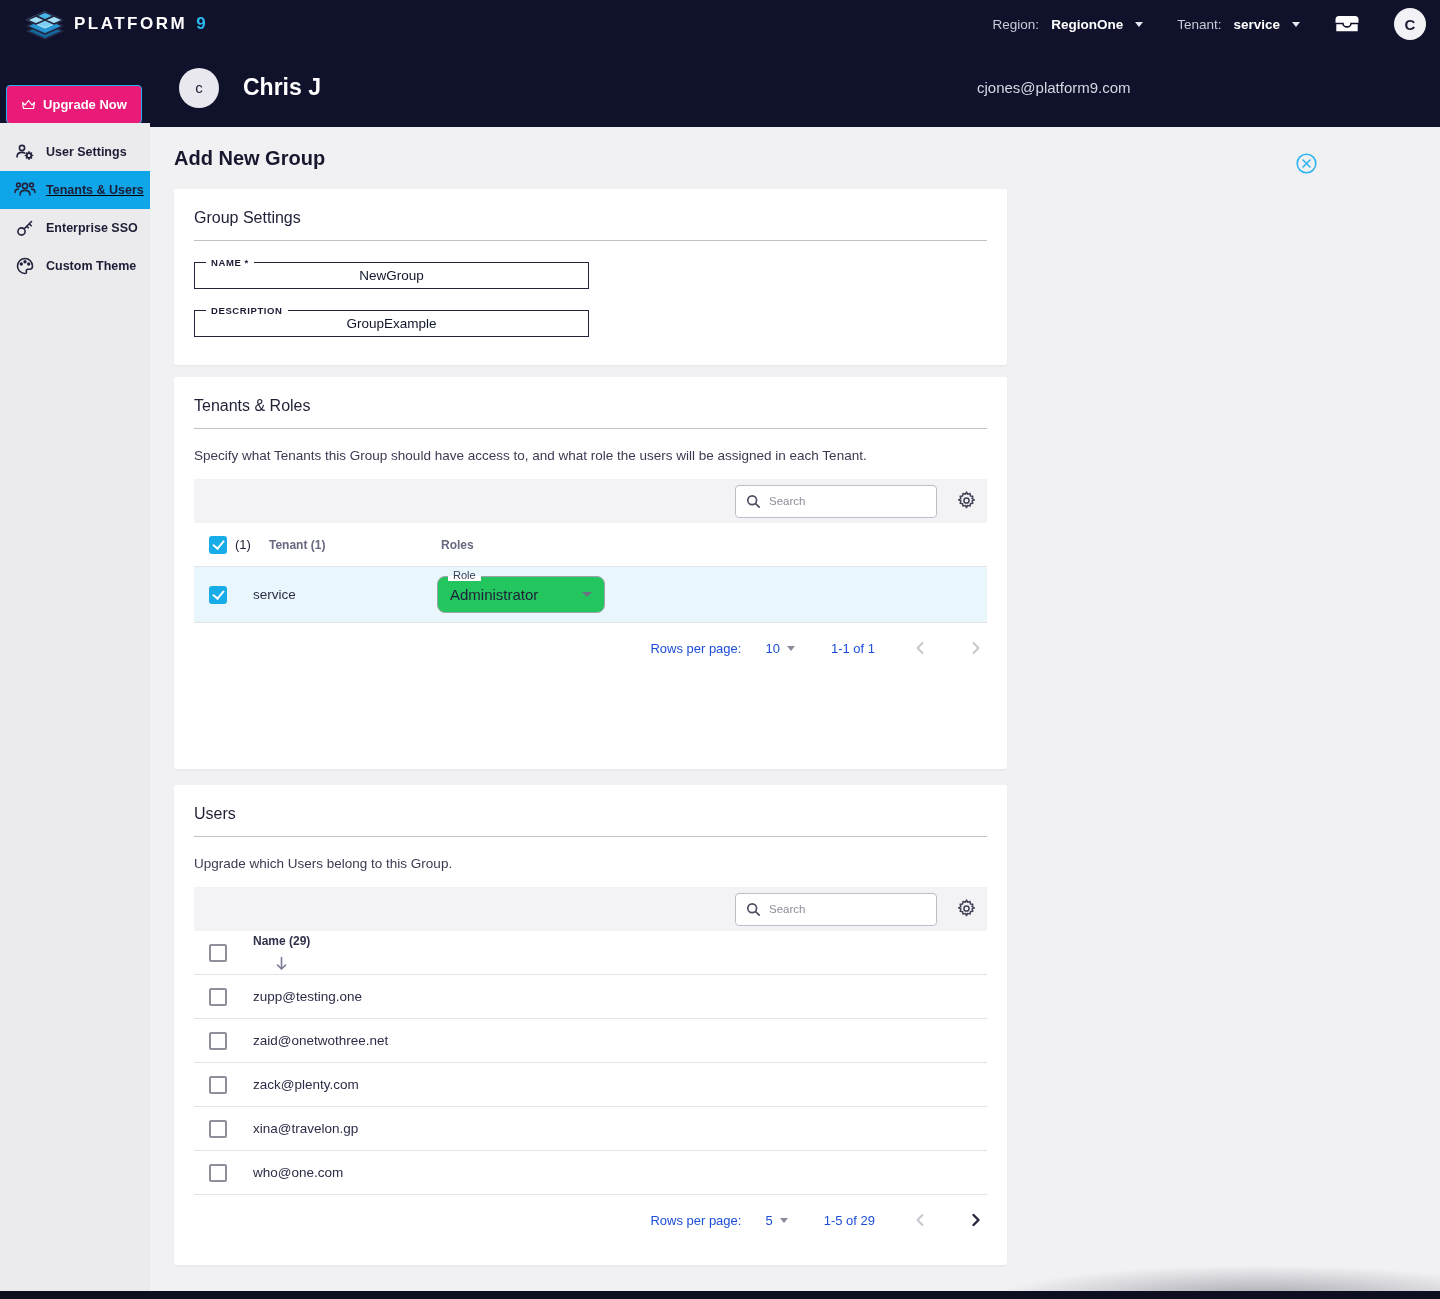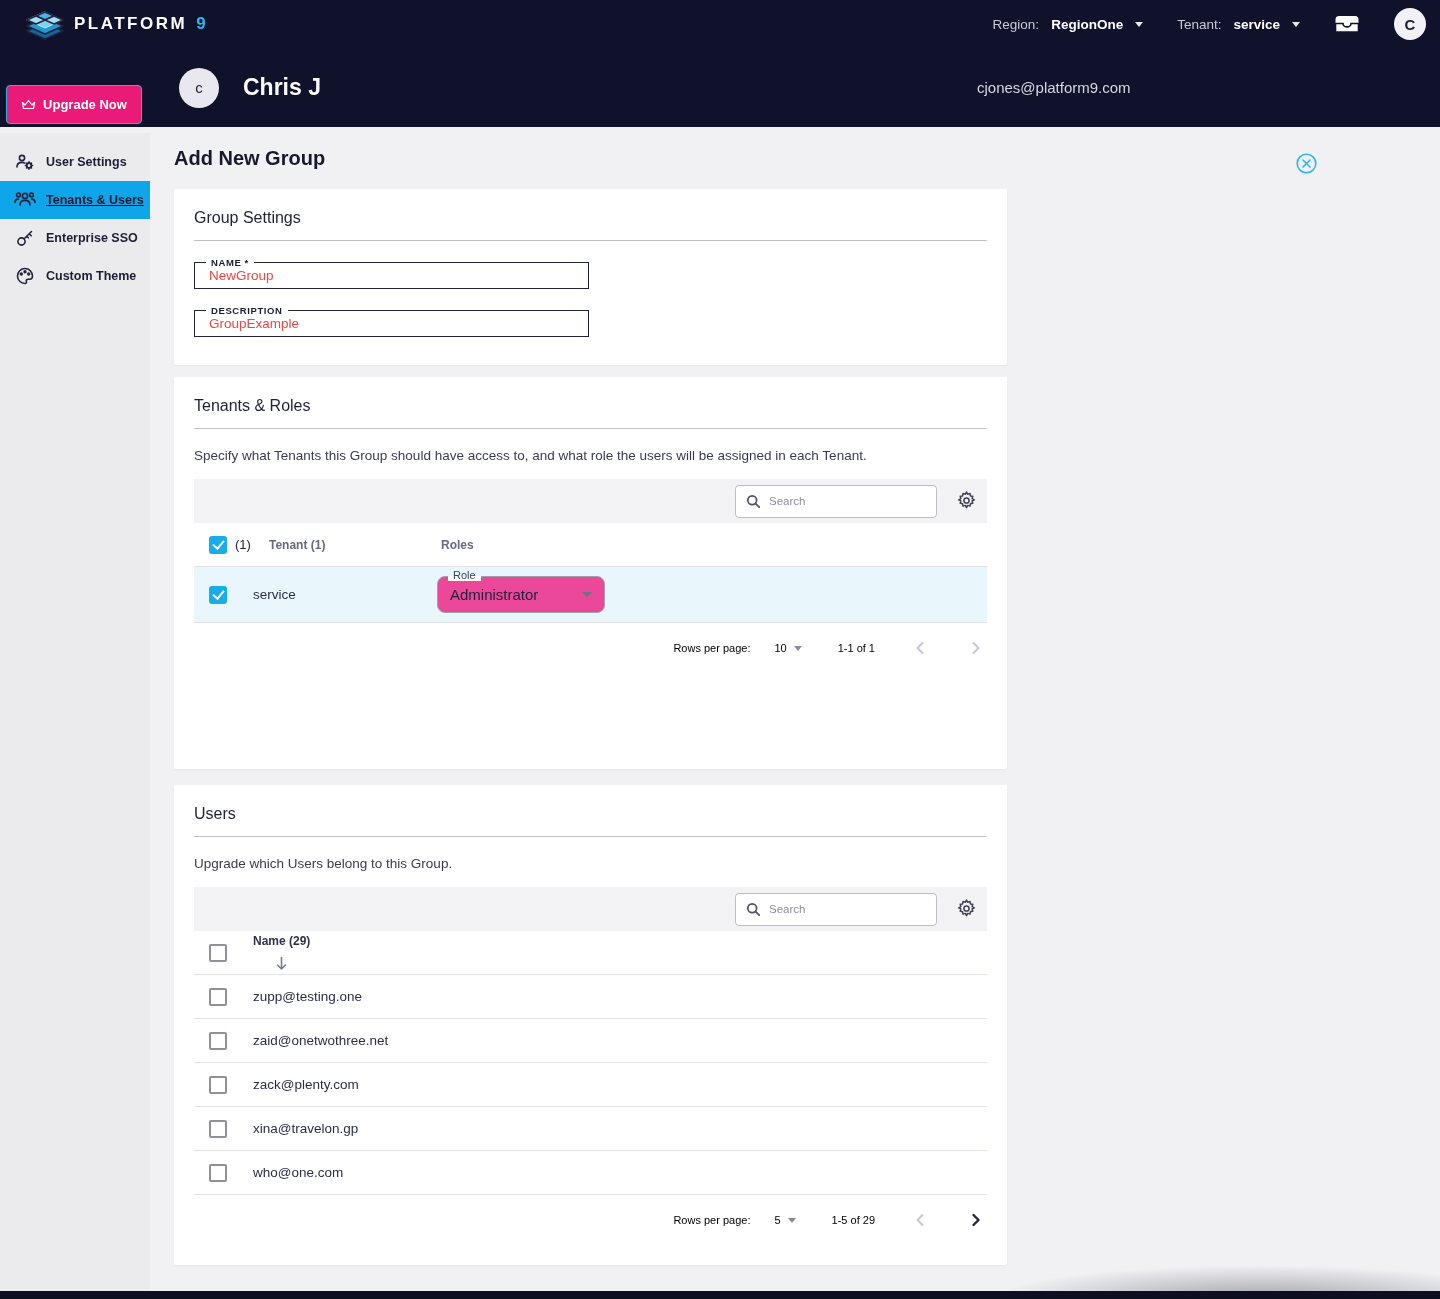--- a/index.html
+++ b/index.html
@@ -21,42 +21,42 @@
   .userbar { position:absolute; top:48px; left:150px; right:0; height:79px; display:flex; align-items:center; }
   .avatar-user { width:40px; height:40px; border-radius:50%; background:#e8e8ee; color:#20213a; font-size:15px; display:flex; align-items:center; justify-content:center; margin-left:29px; }
   .user-title { color:#fff; font-size:23px; font-weight:700; margin-left:24px; }
   .user-email { position:absolute; left:827px; color:#d6d7e2; font-size:15px; }
 
   .upgrade-btn { position:absolute; top:85px; left:6px; width:136px; height:39px; background:#ea1b78;
     border:1.5px solid #27b4ea; border-radius:4px; color:#fff; font-size:13px; font-weight:600;
     display:flex; align-items:center; justify-content:center; gap:7px; cursor:pointer; font-family:inherit; }
 
   
-  .sidebar { position:absolute; top:133px; left:0; width:150px; bottom:8px; background:#ebebee; }
+  .sidebar { position:absolute; top:123px; left:0; width:150px; bottom:8px; background:#ebebee; }
   .side-item { height:38px; display:flex; align-items:center; gap:10px; padding-left:14px; cursor:pointer; }
   .side-item.active { background:#0ea5e9;text-decoration:underline; }
   .side-item .lbl { font-size:12.5px; font-weight:600; color:#1c1d35; }
   .side-icon { width:22px; height:22px; display:flex; align-items:center; justify-content:center; flex:0 0 22px; }
   .side-icon svg { stroke:#23243d; fill:none; stroke-width:1.6; stroke-linecap:round; stroke-linejoin:round; }
 
   
   .main { position:absolute; top:127px; left:150px; right:0; bottom:8px; background:#f1f1f4; }
   .page-head { position:relative; height:62px; display:flex; align-items:center; }
   .page-title { font-size:20px; font-weight:600; color:#17182e; margin-left:24px; }
   .close-btn { position:absolute; right:123px; top:26px; width:21px; height:21px; cursor:pointer; }
 
   .card { width:833px; margin-left:24px; background:#fff; border-radius:2px; padding:20px; box-shadow:0 1px 2px rgba(20,20,40,0.05); }
   .card-title { font-size:16px; color:#1f2036; font-weight:400; }
   .card-divider { height:1px; background:#c0c1c9; margin-top:13px; }
   .card-desc { font-size:13.5px; color:#3a3b52; margin-top:19px; }
 
   
   .field { position:relative; width:395px; height:27px; border:1px solid #23243c; background:#fff; margin-top:21px; }
   .field .flabel { position:absolute; top:-6px; left:11px; background:#fff; padding:0 5px; font-size:9.5px; font-weight:700; letter-spacing:0.6px; color:#1b1c34; }
-  .field input { position:absolute; inset:0; border:none; outline:none; padding:0 14px; font-size:13.5px; color:#ef4444; font-family:inherit; background:transparent; }
+  .field input { position:absolute; inset:0; border:none; outline:none; padding:0 14px; font-size:13.5px; color:#0f172a; font-family:inherit; background:transparent;text-align:center; }
 
   
   .toolbar { height:44px; background:#f3f3f6; margin-top:16px; display:flex; align-items:center; justify-content:flex-end; padding-right:10px; gap:18px; }
   .searchbox { width:202px; height:33px; background:#fff; border:1px solid #bcbdc7; border-radius:4px; display:flex; align-items:center; padding:0 10px; gap:8px; }
   .searchbox input { border:none; outline:none; flex:1; font-size:11.5px; color:#3c3d52; font-family:inherit; }
   .searchbox input::placeholder { color:#8d8e9c; }
   .gearbtn { width:22px; height:22px; cursor:pointer; background:none; border:none; padding:0; }
 
   
   .trow { display:flex; align-items:center; border-bottom:1px solid #e2e3e9; }
@@ -64,31 +64,31 @@
   .cb { width:18px; height:18px; flex:0 0 18px; border-radius:3px; margin-left:15px; cursor:pointer; position:relative; }
   .cb.checked { background:#18ace8; }
   .cb.checked::after { content:""; position:absolute; left:5.5px; top:2px; width:5px; height:9px; border:solid #fff; border-width:0 2px 2px 0; transform:rotate(40deg); }
   .cb.unchecked { background:#fff; border:2px solid #8f909c; border-radius:2px; }
   .count-badge { font-size:13px; color:#22233b; margin-left:8px; width:22px; }
   .colhead { font-size:12px; font-weight:600; color:#676980; }
   .tenant-colhead { margin-left:12px; width:172px; }
   .tenant-cell { font-size:13.5px; color:#2c2d47; margin-left:26px; width:184px; }
   .sel-row { height:56px; background:#e9f7fd; }
 
-  .role-select { position:relative; width:168px; height:37px; border:1px solid #9fa1ad; border-radius:8px; background:#ec4899; display:flex; align-items:center; padding:0 12px; cursor:pointer; }
+  .role-select { position:relative; width:168px; height:37px; border:1px solid #9fa1ad; border-radius:8px; background:#22c55e; display:flex; align-items:center; padding:0 12px; cursor:pointer; }
   .role-select .flabel { position:absolute; top:-8px; left:10px; padding:0 5px; font-size:11px; color:#3c3e56;
     background:linear-gradient(to bottom, #e9f7fd 55%, #ffffff 55%); }
   .role-value { font-size:15px; color:#1f2038;text-align:center; }
   .role-select .caret { margin-left:auto; width:0; height:0; border-left:5px solid transparent; border-right:5px solid transparent; border-top:5.5px solid #6e7084; }
 
   .name-colhead { font-size:12px; font-weight:700; color:#30314b; margin-left:26px; display:flex; align-items:center; gap:8px;flex-direction:column; }
   .user-row { height:44px; }
   .user-cell { font-size:13.5px; color:#2c2d47; margin-left:26px; }
 
-  .pagination { height:50px; display:flex; align-items:center; justify-content:flex-end; font-size:11px; color:#000000; }
+  .pagination { height:50px; display:flex; align-items:center; justify-content:flex-end; font-size:13px; color:#1d4ed8; }
   .pag-rows-value { display:flex; align-items:center; gap:7px; margin-left:24px; cursor:pointer; }
   .pag-caret { width:0; height:0; border-left:4.5px solid transparent; border-right:4.5px solid transparent; border-top:5px solid #8a8b99; }
   .pag-range { margin-left:36px; }
   .pag-nav { background:none; border:none; cursor:pointer; padding:0; margin-left:34px; width:22px; height:22px; display:flex; align-items:center; justify-content:center; }
   .pag-nav svg { stroke-width:2; fill:none; stroke-linecap:round; stroke-linejoin:round; }
   .pag-nav.disabled svg { stroke:#c6c7cf; }
   .pag-nav.enabled svg { stroke:#26273f; stroke-width:2.4; }
 
   .spacer-tenants { height:76px; }
 

